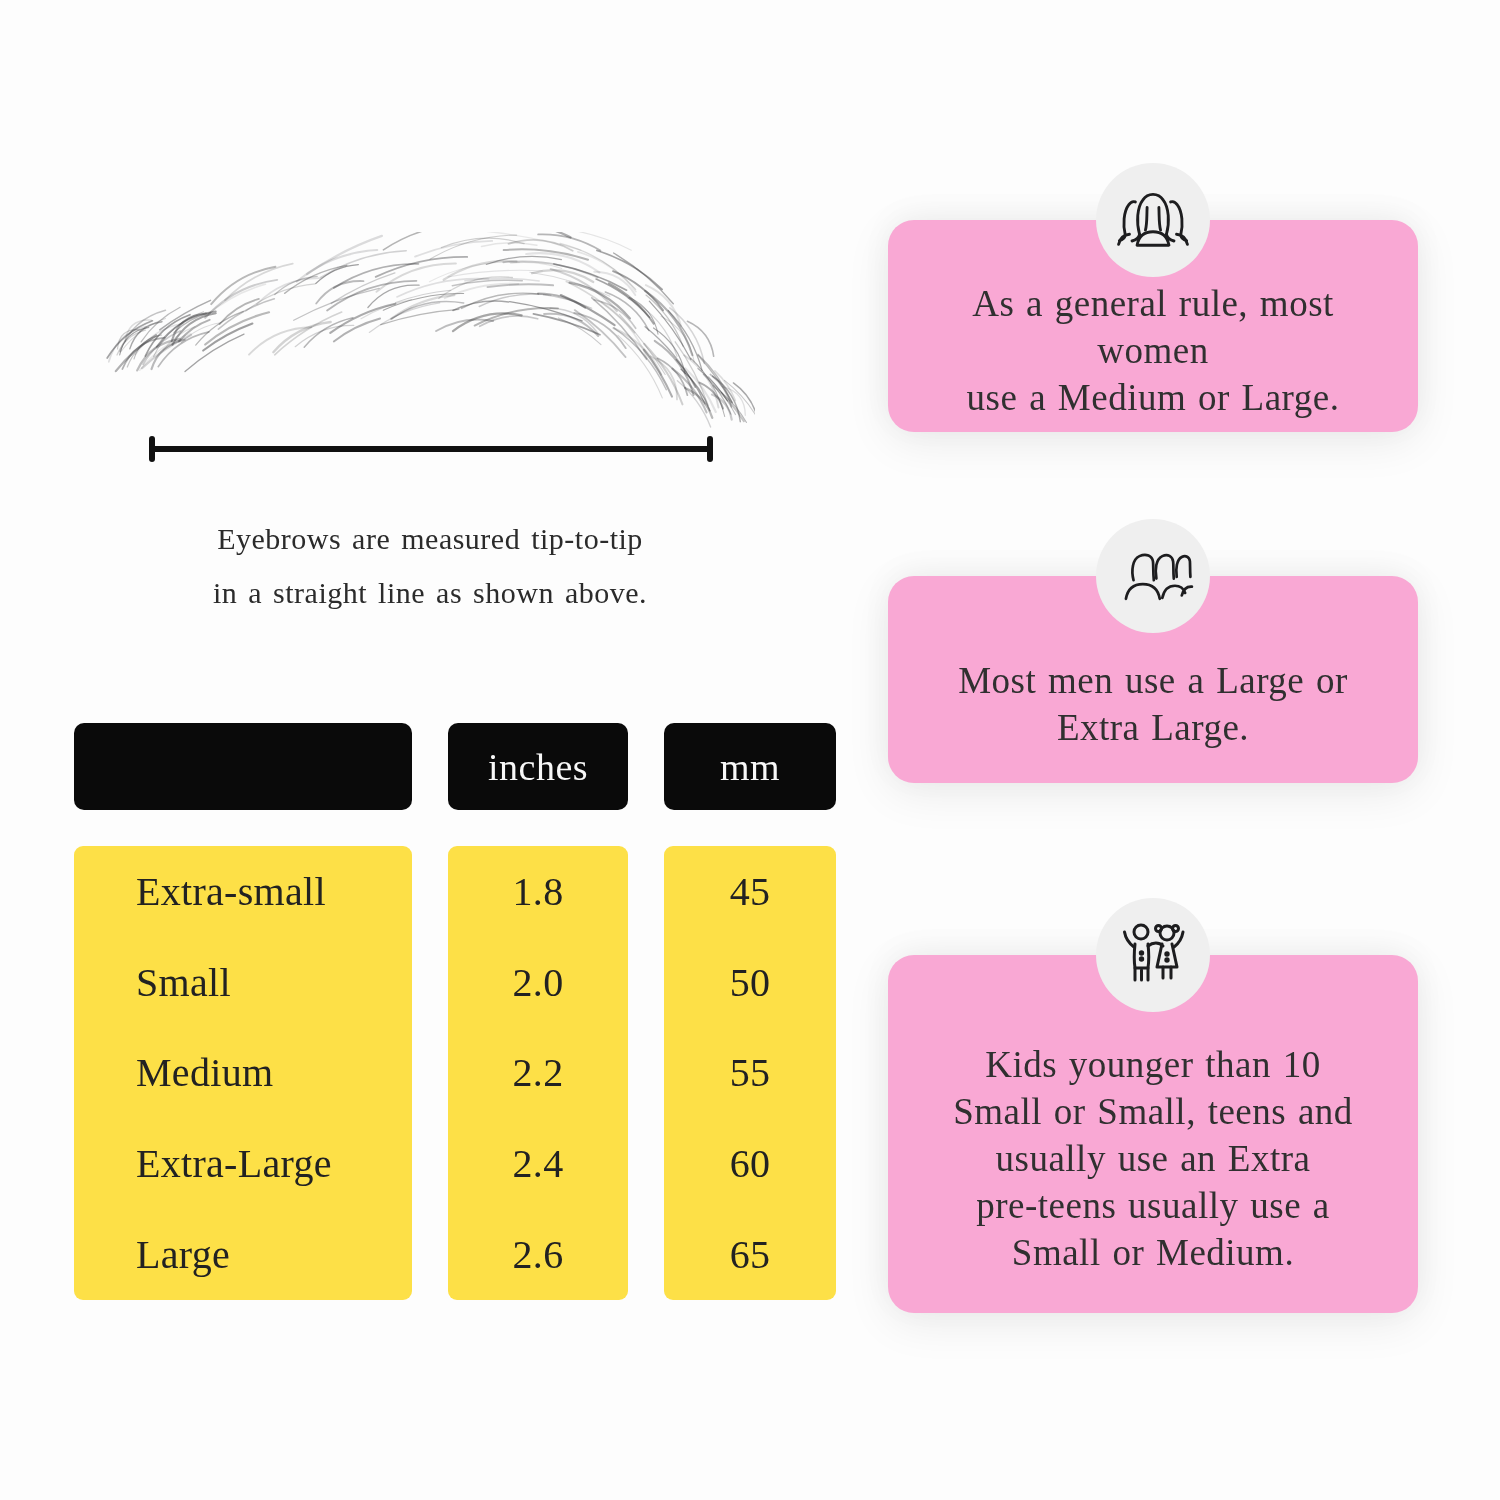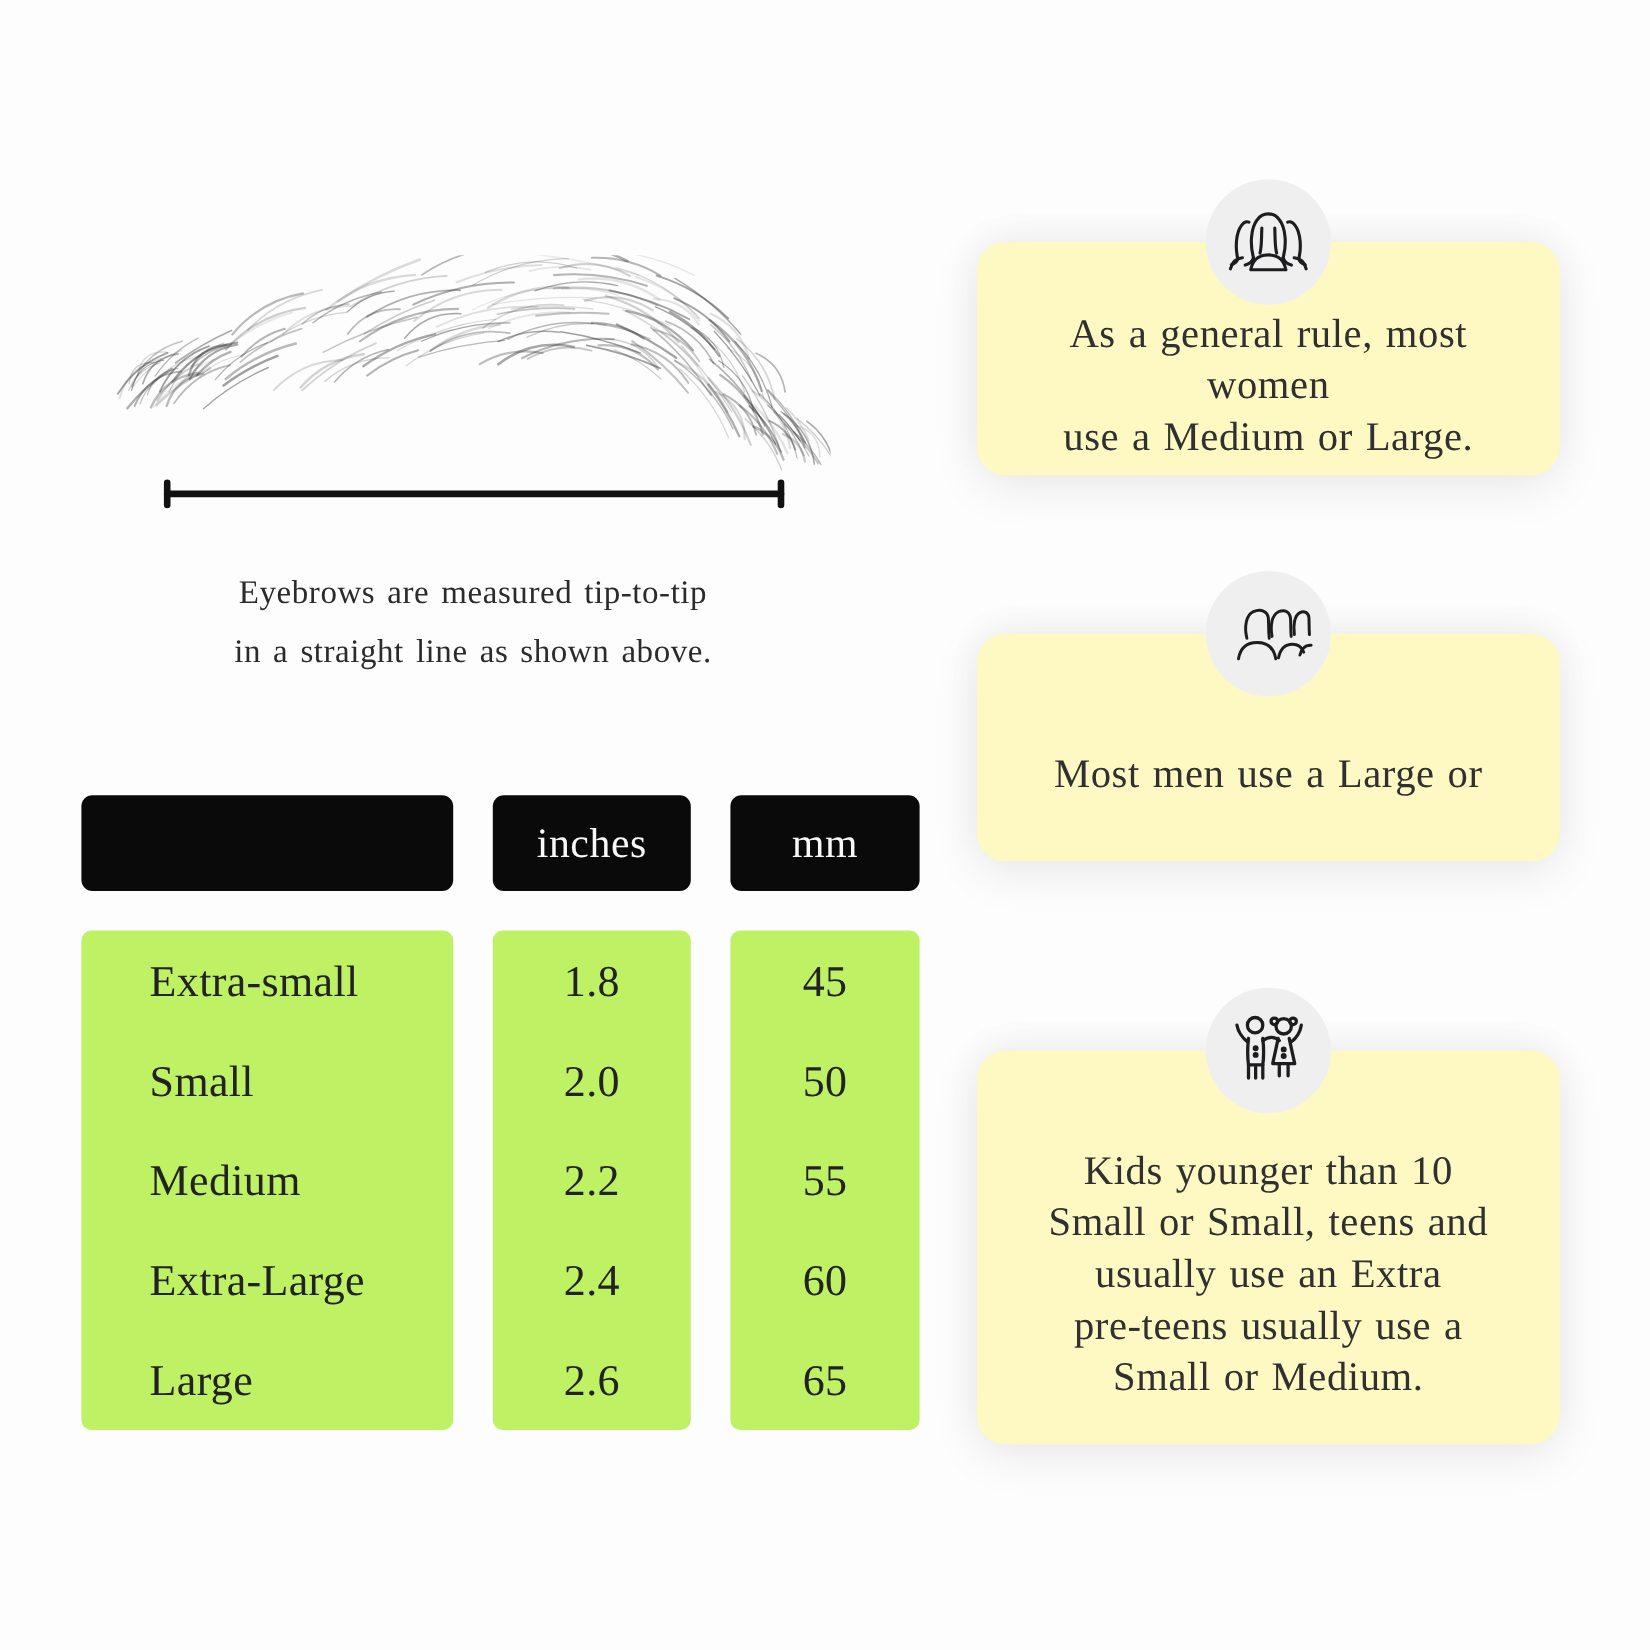--- a/index.html
+++ b/index.html
@@ -26,31 +26,31 @@
     position:absolute;left:74px;top:723px;width:714px;
     display:grid;grid-template-columns:338px 180px 172px;
     column-gap:12px;row-gap:8px;grid-template-rows:87px 454px;gap:36px;
   }
   .th{
     background:#0a0a0a;border-radius:10px;color:#f8f8f8;
     display:flex;align-items:center;justify-content:center;
     font-size:38px;letter-spacing:.5px;
   }
   .tcol{
-    background:#bef264;border-radius:9px;
+    background:#fde047;border-radius:9px;
     display:flex;flex-direction:column;
   }
   .tcell{
     flex:1;display:flex;align-items:center;justify-content:center;
     font-size:40px;color:#222;letter-spacing:.3px;
   }
   .tcol.labels .tcell{justify-content:flex-start;padding-left:62px;}
   
   .card{
-    position:absolute;left:888px;width:530px;background:#fef9c3;border-radius:26px;
+    position:absolute;left:888px;width:530px;background:#f9a8d4;border-radius:26px;
     box-shadow:0 10px 45px rgba(0,0,0,.08),0 -6px 32px rgba(0,0,0,.04);
   }
   .card.c1{top:220px;height:212px;}
   .card.c2{top:576px;height:207px;}
   .card.c3{top:955px;height:358px;}
   .badge{
     position:absolute;top:-57px;left:50%;transform:translateX(-50%);
     width:114px;height:114px;border-radius:50%;background:#efefef;
     display:flex;align-items:center;justify-content:center;
   }
@@ -321,20 +321,21 @@
           <path d="M86,58 C88,50 92,47 98,47.5"></path>
           <path d="M56,38 C54,27 55.5,15 63,11.5 C69.5,8.6 75,11.5 75.8,18 C76.4,23 75.8,30 76.6,38"></path>
           <path d="M63,61 C65,51 70,46.5 78,46.5 C84,46.5 88,49.5 90,55"></path>
           <path d="M29,40 C26,28 28,15 36,11.5 C44,8 51,11 52,18 C52.6,23.5 52,31 53,40"></path>
           <path d="M20,62 C22,50 29,44.5 40,44.5 C51,44.5 58,50 60,62"></path>
         </g>
       </svg>
     </div>
     <div class="card-text">
       <div>Most men use a Large or</div>
+      <div>Extra Large.</div>
     </div>
   </div>
 
   <div class="card c3">
     <div class="badge">
       <svg width="76" height="66" viewBox="0 0 76 66">
         <g class="ic" stroke-width="3">
           <circle cx="26" cy="10" r="7"></circle>
           <path d="M19,25 C15,22 10.5,16 9.5,10"></path>
           <path d="M20,22 C19,31 19,39 20,46 L20,58"></path>

